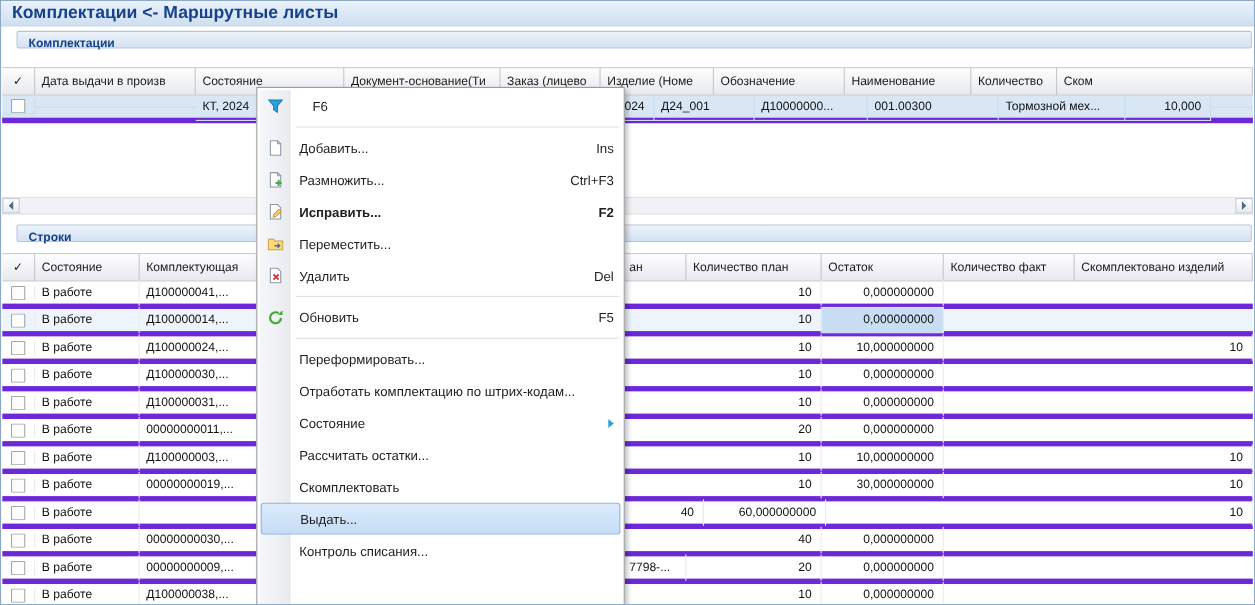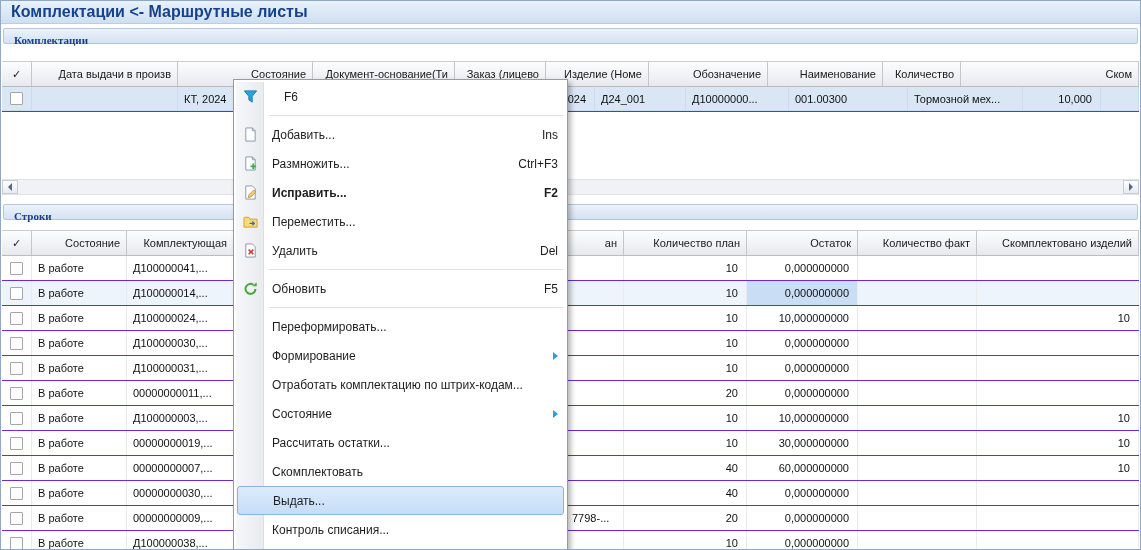--- a/index.html
+++ b/index.html
@@ -5,33 +5,33 @@
   * { margin:0; padding:0; box-sizing:border-box; }
   html,body { background:#fff; }
   body { font-family:"Liberation Sans",sans-serif; }
   .app { position:relative; width:1141px; height:550px; background:#fff; overflow:hidden;
          border:1px solid #8fa8c4; font-size:11px; color:#111; }
 
   .titlebar { position:absolute; left:0; top:0; right:0; height:23px;
     background:linear-gradient(#e9f2fc,#cfdff1); border-bottom:1px solid #b9cde3;
     color:#15428b; font-weight:bold; font-size:16px; line-height:22px; padding-left:10px; }
 
-  .section-header { position:absolute; left:2px; right:2px; height:16px;
+  .section-header { position:absolute; left:14px; right:2px; height:16px;
     background:linear-gradient(#ecf3fb,#d4e2f2); border:1px solid #b3c6dc; border-radius:2px;
-    color:#15428b; font-weight:bold; font-size:11px; line-height:22px; padding-left:10px;font-family:Liberation Serif, serif; }
+    color:#15428b; font-weight:bold; font-size:11px; line-height:22px; padding-left:10px; }
   .sec1 { top:27px; } .sec2 { top:203px; }
 
   .grid { position:absolute; left:1px; right:1px; }
   .topgrid { top:60px; } .botgrid { top:229px; bottom:0; overflow:hidden; }
 
   .grid-header { display:flex; height:26px;
     background:linear-gradient(#fdfdfe,#e7e9ee); border-top:1px solid #cccccc; border-bottom:1px solid #bcbcbc; }
   .gh-cell { border-right:1px solid #c6c6c6; padding:0 6px; line-height:25px;
-    white-space:nowrap; overflow:hidden; color:#1a1a1a;text-align:right; }
-  .grid-row { display:flex; height:25px; border-bottom:1px solid #6d28d9; background:#fff; }
+    white-space:nowrap; overflow:hidden; color:#1a1a1a; }
+  .grid-row { display:flex; height:25px; border-bottom:5px solid #6d28d9; background:#fff;align-items:center; }
   .g-cell { border-right:1px solid #ebebeb; padding:0 6px; line-height:24px;
     white-space:nowrap; overflow:hidden; }
   .num { text-align:right; padding-right:8px; }
   .center { text-align:center; }
   .pad-tail { padding-left:128px; }
 
   .checkbox-cell { display:flex; align-items:center; justify-content:center; padding:0; }
   .checkbox { width:13px; height:13px; background:#fdfdfd; border:1px solid #a6a6a6; border-radius:1px; }
 
   
@@ -240,21 +240,20 @@
       <div class="g-cell bc5 num">10</div>
       <div class="g-cell bc6 num">30,000000000</div>
       <div class="g-cell bc7 num"></div>
       <div class="g-cell bc8 num">10</div>
     </div>
         <div class="grid-row">
       <div class="g-cell bc0 checkbox-cell">
             <span class="checkbox"></span>
           </div>
       <div class="g-cell bc1">В работе</div>
-      <div class="g-cell bc2">00000000007,...</div>
       <div class="g-cell bc3"></div>
       <div class="g-cell bc4 pad-tail"></div>
       <div class="g-cell bc5 num">40</div>
       <div class="g-cell bc6 num">60,000000000</div>
       <div class="g-cell bc7 num"></div>
       <div class="g-cell bc8 num">10</div>
     </div>
         <div class="grid-row">
       <div class="g-cell bc0 checkbox-cell">
             <span class="checkbox"></span>
@@ -368,25 +367,20 @@
         <span class="mi-label">Обновить</span>
         <span class="mi-shortcut">F5</span>
       </div>
       <div class="menu-sep"></div>
       <div class="menu-item">
         <span class="mi-icon"></span>
         <span class="mi-label">Переформировать...</span>
       </div>
       <div class="menu-item">
         <span class="mi-icon"></span>
-        <span class="mi-label">Формирование</span>
-        <span class="mi-arrow"></span>
-      </div>
-      <div class="menu-item">
-        <span class="mi-icon"></span>
         <span class="mi-label">Отработать комплектацию по штрих-кодам...</span>
       </div>
       <div class="menu-item">
         <span class="mi-icon"></span>
         <span class="mi-label">Состояние</span>
         <span class="mi-arrow"></span>
       </div>
       <div class="menu-item">
         <span class="mi-icon"></span>
         <span class="mi-label">Рассчитать остатки...</span>

